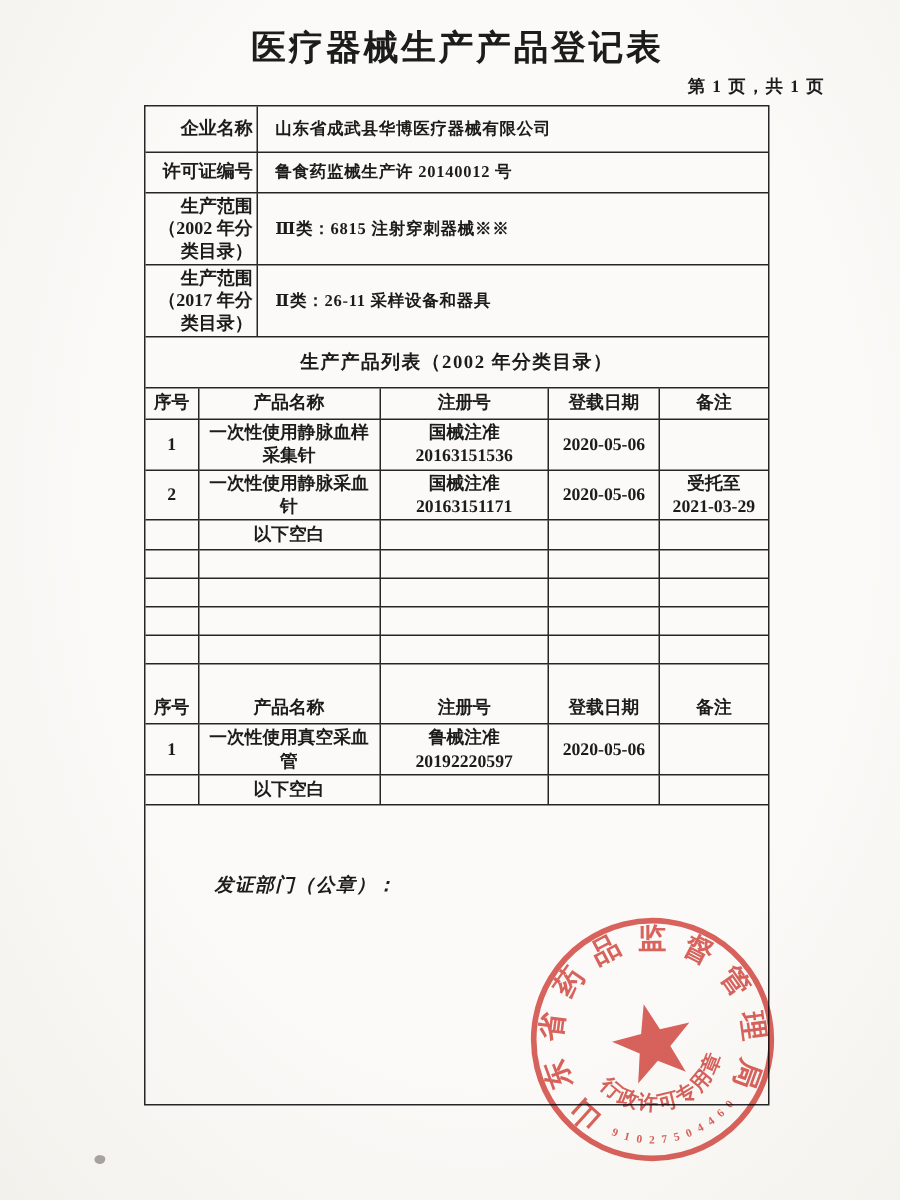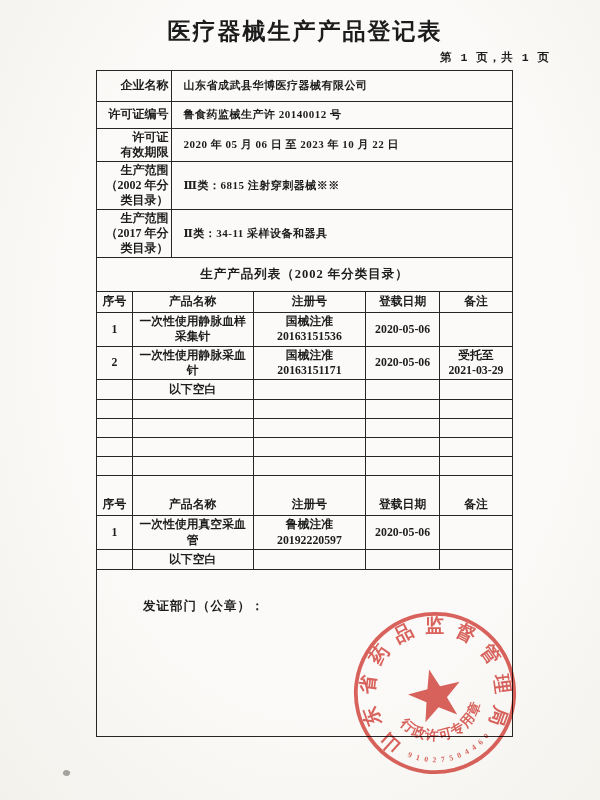--- a/index.html
+++ b/index.html
@@ -11,21 +11,21 @@
   .paper{
     position:relative;width:600px;height:800px;
     background:radial-gradient(ellipse at 50% 42%, #fbfaf8 55%, #f3f1ec 100%);
     padding-left:36px;
   }
   .title{
     position:absolute;top:16px;left:0;width:610px;margin:0;
     text-align:center;font-size:23px;letter-spacing:2px;font-weight:700;
   }
   .page-indicator{
-    position:absolute;top:50px;right:86px;font-size:11.5px;letter-spacing:1px;font-family:Liberation Mono, monospace;
+    position:absolute;top:50px;right:86px;font-size:11.5px;letter-spacing:1px;
   }
   .form{
     position:absolute;left:96px;top:70px;width:417px;height:667px;
     border:1.7px solid #262626;background:transparent;box-sizing:border-box;
   }
   table{width:100%;border-collapse:collapse;border:hidden;table-layout:fixed;}
   td{border:1.4px solid #262626;padding:1px 2px;vertical-align:middle;overflow:hidden;}
   .lbl{
     text-align:right;font-size:12px;white-space:pre-line;line-height:1.25;
   }
@@ -43,21 +43,21 @@
   .prod-table td{text-align:center;font-size:11.8px;line-height:1.3;}
   .prod-table .pre{white-space:pre-line;}
   .c1{width:8.5%;} .c2{width:29.1%;} .c3{width:27.2%;} .c4{width:17.7%;} .c5{width:17.5%;}
   .h24{height:21px;} .h31{height:28px;} .h27{height:24px;} .h23{height:20px;} .h22{height:19px;}
   .h30{height:27px;}
   .ih33{height:30px;} .ih30{height:27px;} .ih35{height:32px;} .ih45{height:42px;}
   .footer{
     position:relative;border-top:1.4px solid #262626;height:107px;
   }
   .issuer{
-    position:absolute;left:46px;top:28px;font-size:12.5px;letter-spacing:1px;
+    position:absolute;left:46px;top:45px;font-size:12.5px;letter-spacing:1px;font-style:italic;
   }
   .issue-date{
     position:absolute;left:352px;top:702px;font-size:13.5px;letter-spacing:.5px;
     z-index:4;white-space:nowrap;
   }
   .stamp-wrap{
     position:absolute;left:345px;top:603px;width:180px;height:180px;
     transform:rotate(-14deg);z-index:3;opacity:.82;mix-blend-mode:multiply;
     pointer-events:none;
   }
@@ -84,36 +84,31 @@
         </colgroup>
       <tbody>
         <tr class="ih33">
           <td class="lbl">企业名称</td>
           <td class="val">山东省成武县华博医疗器械有限公司</td>
         </tr>
         <tr class="ih30">
           <td class="lbl">许可证编号</td>
           <td class="val">鲁食药监械生产许 20140012 号</td>
         </tr>
-        <tr class="ih35">
-          <td class="lbl">许可证
-有效期限</td>
-          <td class="val">2020 年 05 月 06 日  至 2023 年 10 月 22 日</td>
-        </tr>
         <tr class="ih45">
           <td class="lbl">生产范围
 （2002 年分
 类目录）</td>
           <td class="val">Ⅲ类：6815 注射穿刺器械※※</td>
         </tr>
         <tr class="ih45">
           <td class="lbl">生产范围
 （2017 年分
 类目录）</td>
-          <td class="val">Ⅱ类：34-11 采样设备和器具</td>
+          <td class="val">Ⅱ类：26-11 采样设备和器具</td>
         </tr>
       </tbody>
     </table>
 
     <div class="band band1">生产产品列表（2002 年分类目录）</div>
 
     <table class="prod-table">
       <colgroup>
           <col class="c1">
           <col class="c2">

